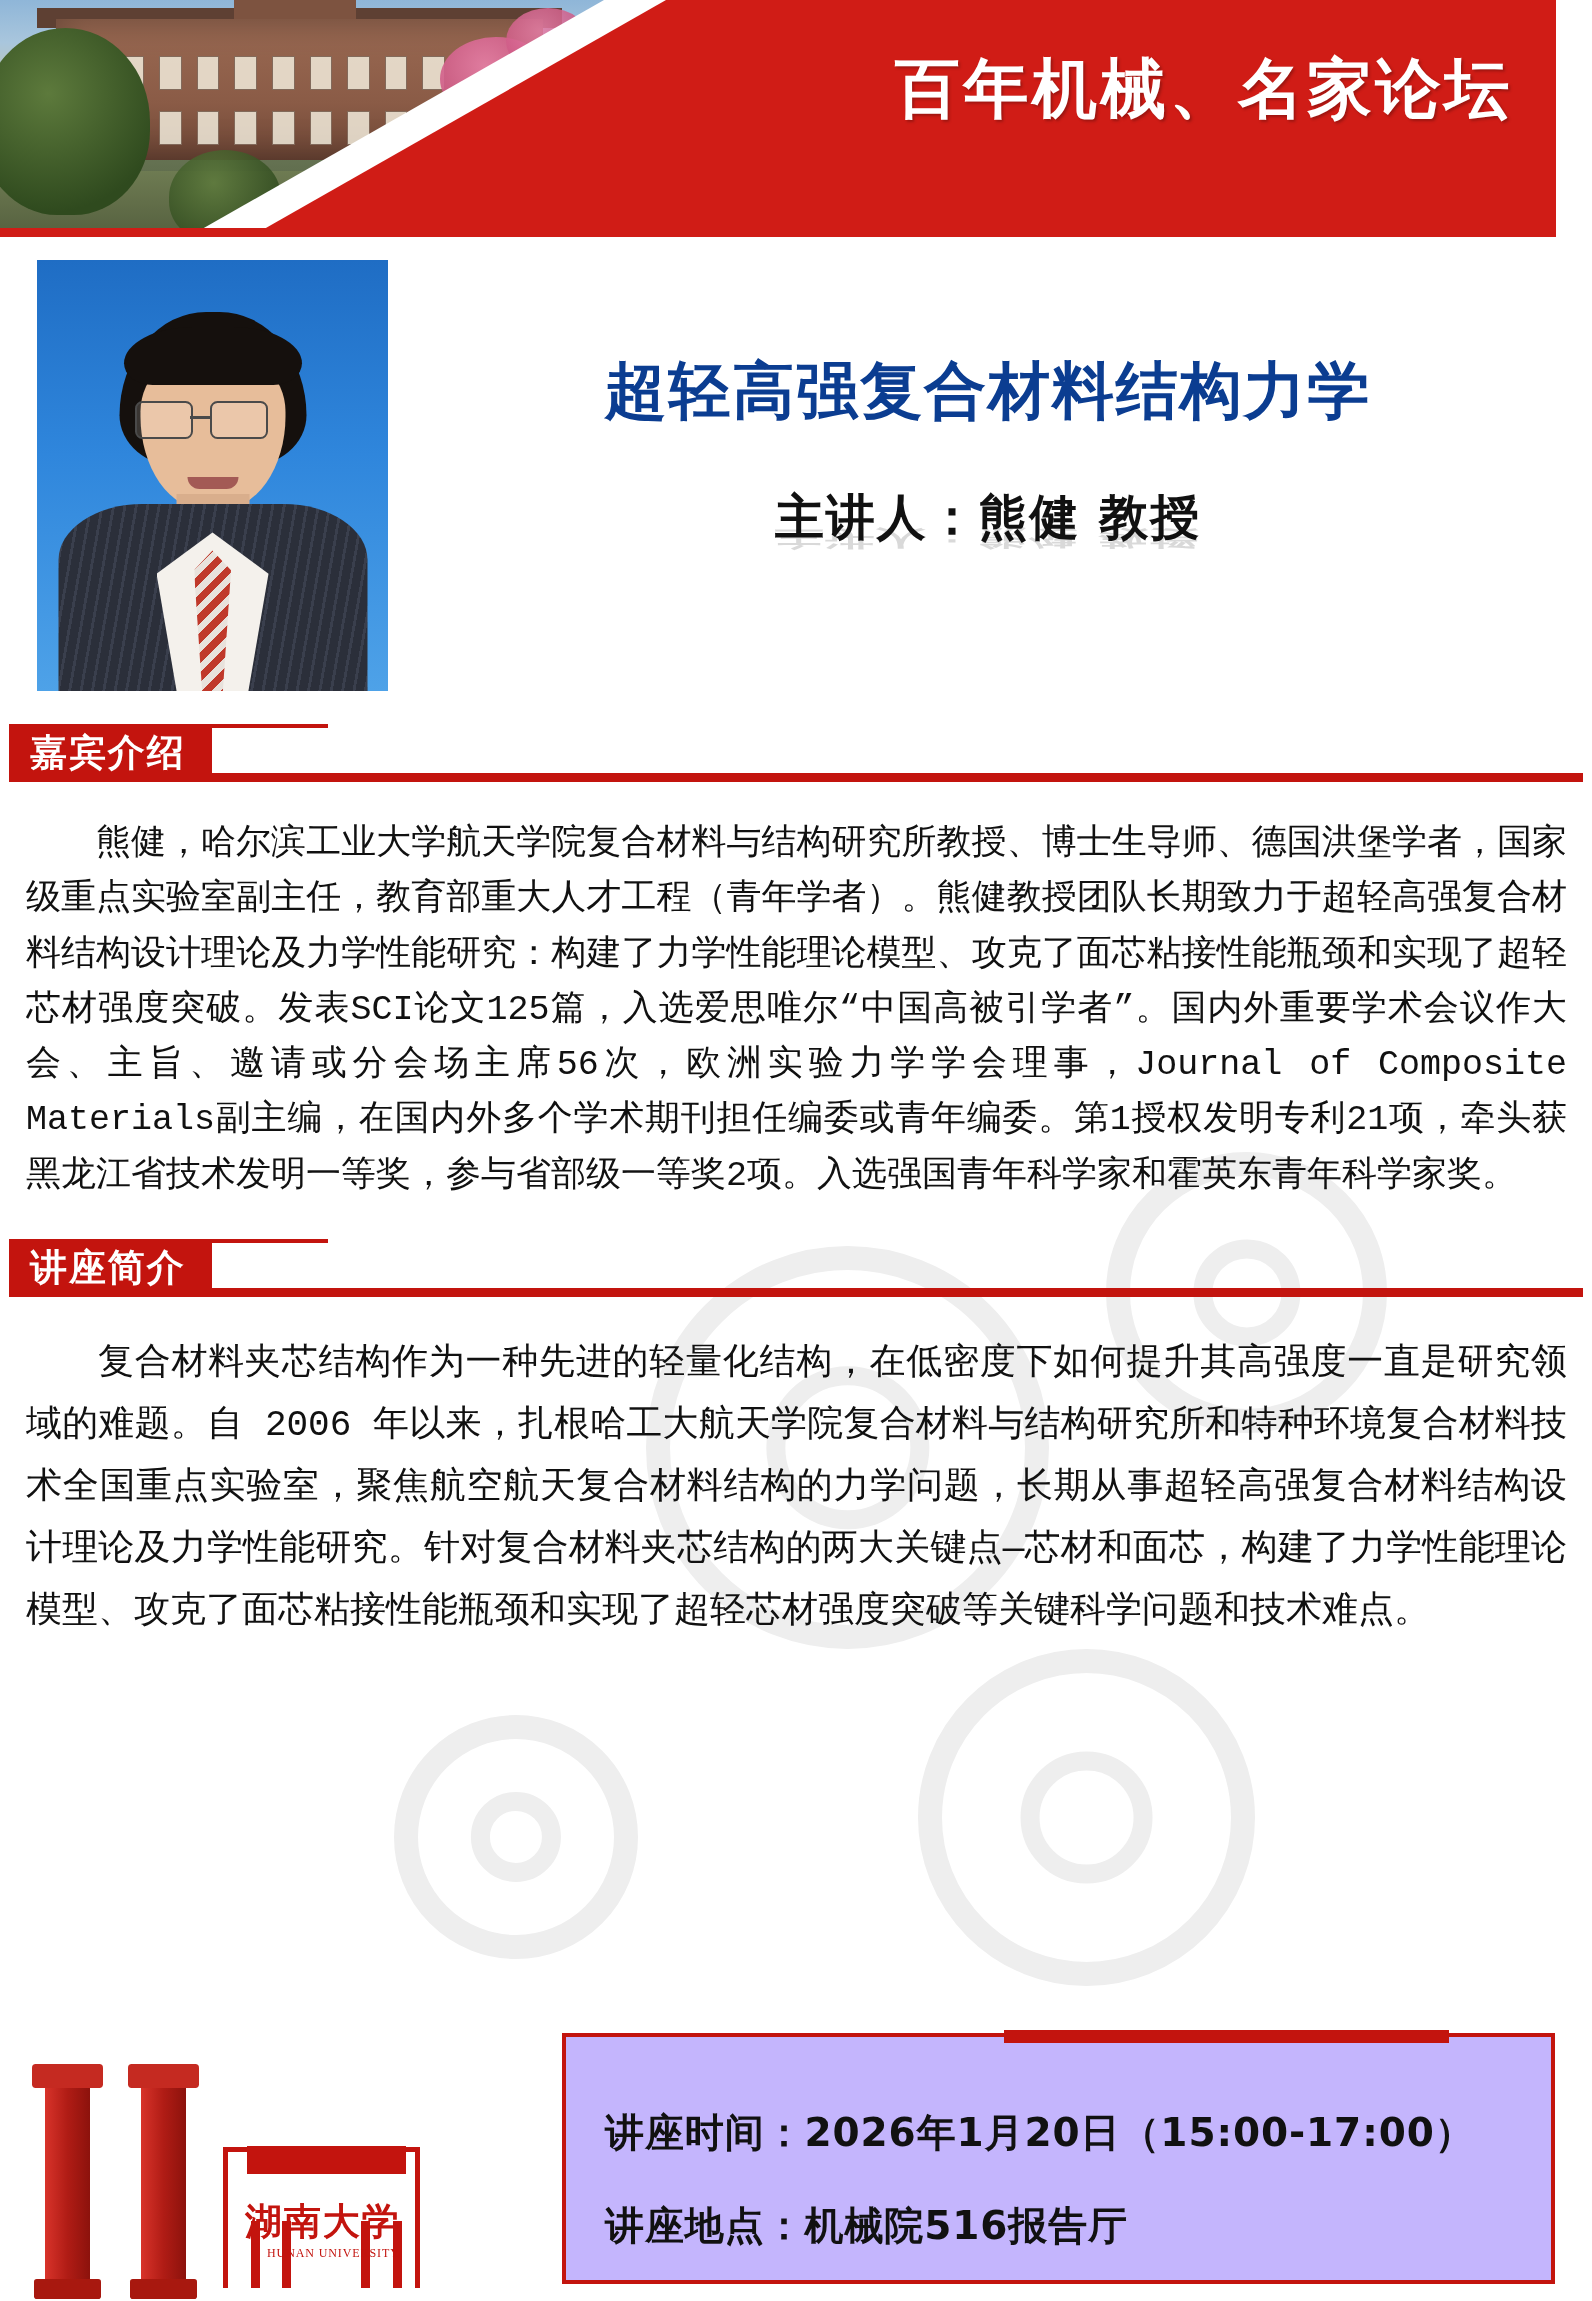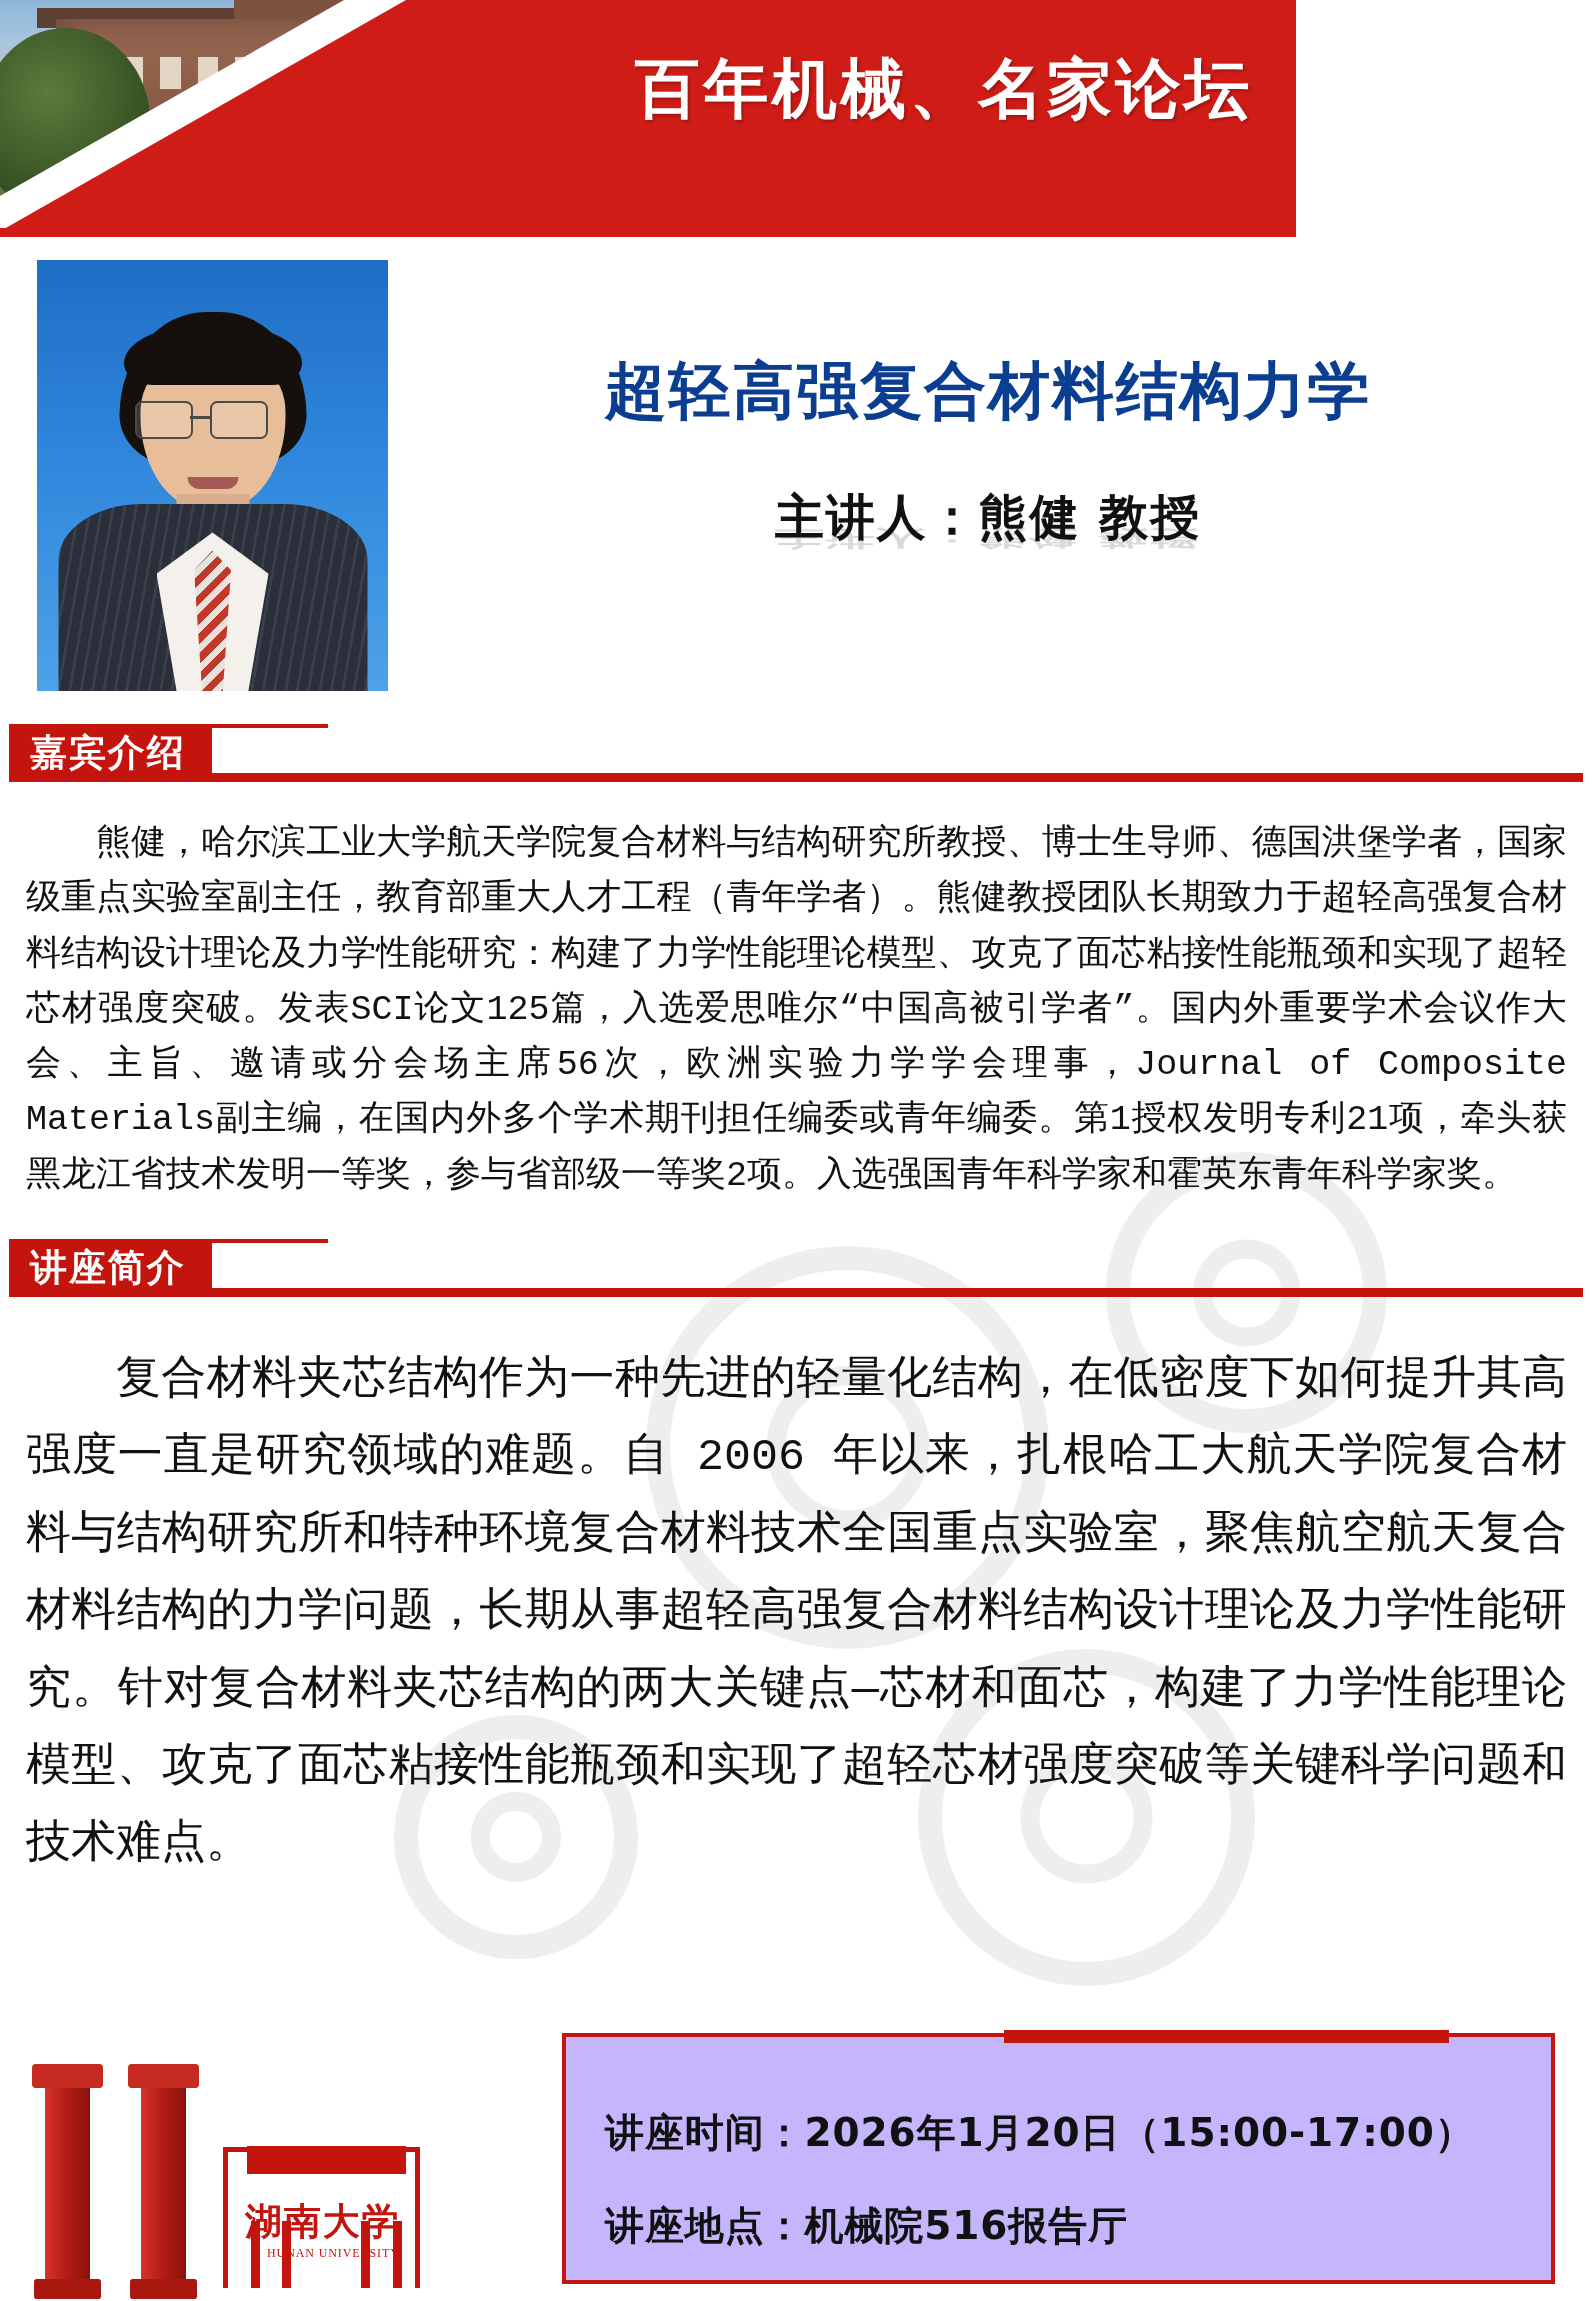--- a/index.html
+++ b/index.html
@@ -11,21 +11,21 @@
     height: 2301px;
     background: #ffffff;
     font-family: "Liberation Sans", "DejaVu Sans", sans-serif;
     overflow: hidden;
     position: relative;
   }
 
   
   .header {
     position: relative;
-    width: 1296px;
+    width: 1556px;
     height: 237px;
     overflow: hidden;
     background: #5b5242;
   }
   
   .header-photo {
     position: absolute;
     left: 0; top: 0;
     width: 750px; height: 237px;
     background:
@@ -297,21 +297,21 @@
   }
   .para {
     font-size: 36px;
     line-height: 1.62;
     color: #111111;
     text-align: justify;
     text-indent: 2em;
     font-family: Liberation Mono, monospace;
   }
   .para.intro { font-size: 35px; line-height: 1.58; }
-  .para.abstract { font-size: 45px; line-height: 1.72; }
+  .para.abstract { font-size: 36px; line-height: 1.72; }
 
   
   .footer {
     position: absolute;
     left: 0; bottom: 0;
     width: 1593px; height: 309px;
     z-index: 4;
   }
   .pillar {
     position: absolute;

